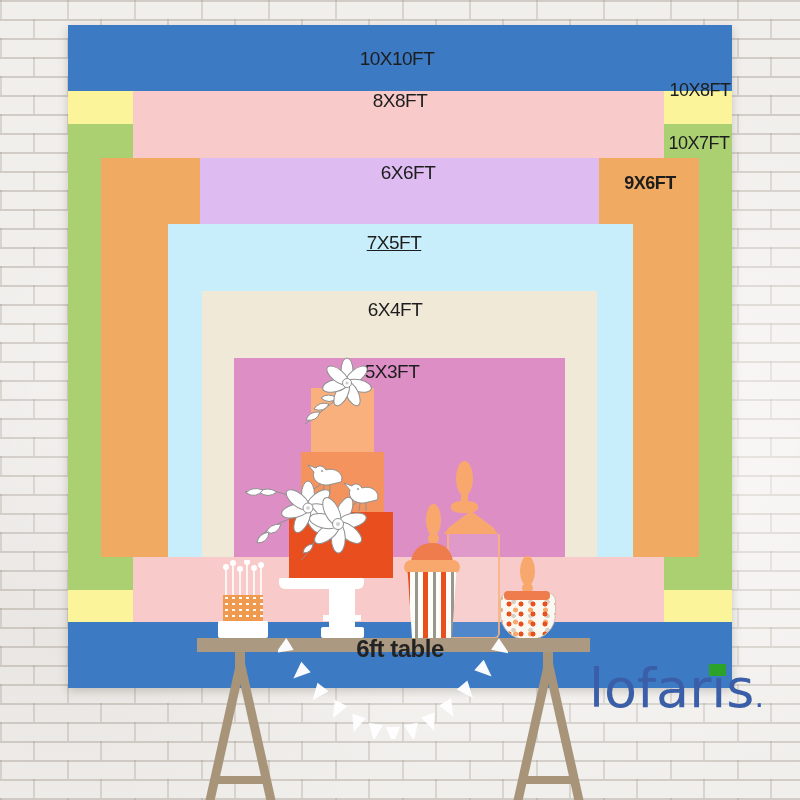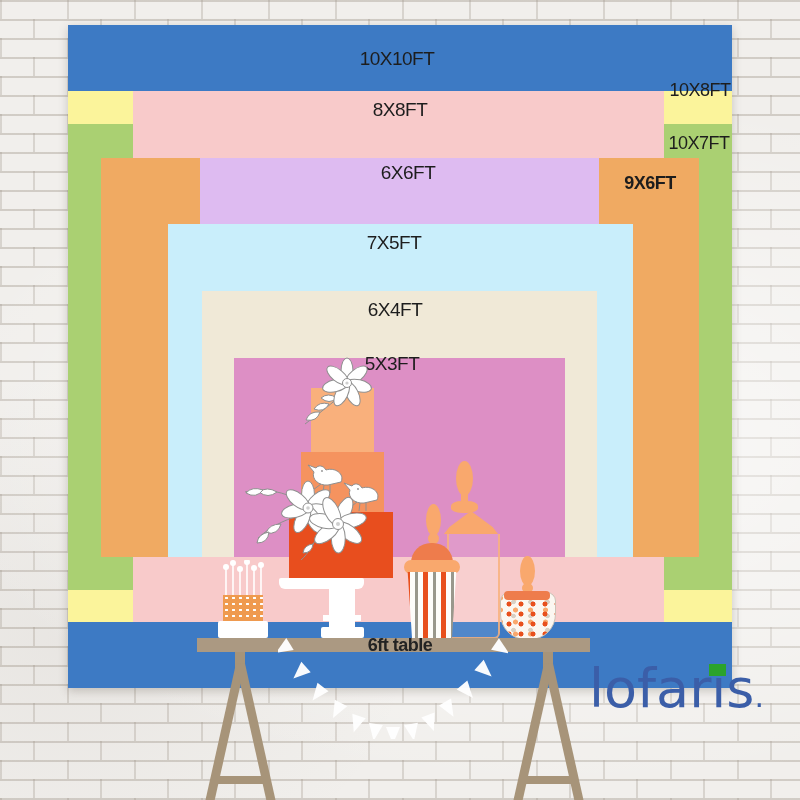--- a/index.html
+++ b/index.html
@@ -24,31 +24,31 @@
   .r-8x8{left:133px;top:91px;width:531px;height:531px;background:#f8caca;}
   .r-9x6{left:101px;top:158px;width:598px;height:399px;background:#f0aa62;}
   .r-6x6{left:200px;top:158px;width:399px;height:399px;background:#debbf1;}
   .r-7x5{left:168px;top:224px;width:465px;height:333px;background:#c9eefb;}
   .r-6x4{left:202px;top:291px;width:395px;height:266px;background:#f0e9d7;}
   .r-5x3{left:234px;top:358px;width:331px;height:199px;background:#dd8fc5;}
   .size-label{position:absolute;transform:translateX(-50%);font-size:19px;letter-spacing:-.5px;
     color:#1d1d1d;white-space:nowrap;}
   .side-label{font-size:18px;}
   .l-10x10{left:397px;top:48px;}
-  .l-8x8{left:400px;top:99px;}
+  .l-8x8{left:400px;top:90px;}
   .l-10x8{left:700px;top:80px;}
   .l-10x7{left:699px;top:133px;}
   .l-6x6{left:408px;top:162px;}
   .l-9x6{left:650px;top:173px;font-weight:bold;}
-  .l-7x5{left:394px;top:232px;}
+  .l-7x5{left:394px;top:232px;text-decoration:underline;}
   .l-6x4{left:395px;top:299px;}
-  .l-5x3{left:392px;top:353px;}
+  .l-5x3{left:392px;top:361px;}
   
   .tabletop{left:197px;top:638px;width:393px;height:14px;background:#ab9982;}
-  .table-label{left:400px;top:635px;font-size:18px;font-weight:bold;color:#232323;transform:translateX(-50%);z-index:30;}
+  .table-label{left:400px;top:635px;font-size:24px;font-weight:bold;color:#232323;transform:translateX(-50%);z-index:30;}
   .post{width:10px;height:20px;background:#a79479;}
   .leg{width:9px;height:142px;background:#a79479;transform-origin:50% 0;}
   .crossbar{width:54px;height:8px;background:#a79479;}
   
   .speck{background-image:radial-gradient(circle,#ffffff 1.1px,rgba(0,0,0,0) 1.5px),
                           radial-gradient(circle,rgba(255,255,255,.9) 1px,rgba(0,0,0,0) 1.4px);
          background-size:17px 15px,23px 19px;background-position:3px 4px,11px 10px;}
   .tier-top{left:311px;top:388px;width:63px;height:64px;background:#f9b07c;}
   .tier-mid{left:301px;top:452px;width:83px;height:60px;background:#f5935f;}
   .tier-bottom{left:289px;top:512px;width:104px;height:66px;background:#e84e1e;}

